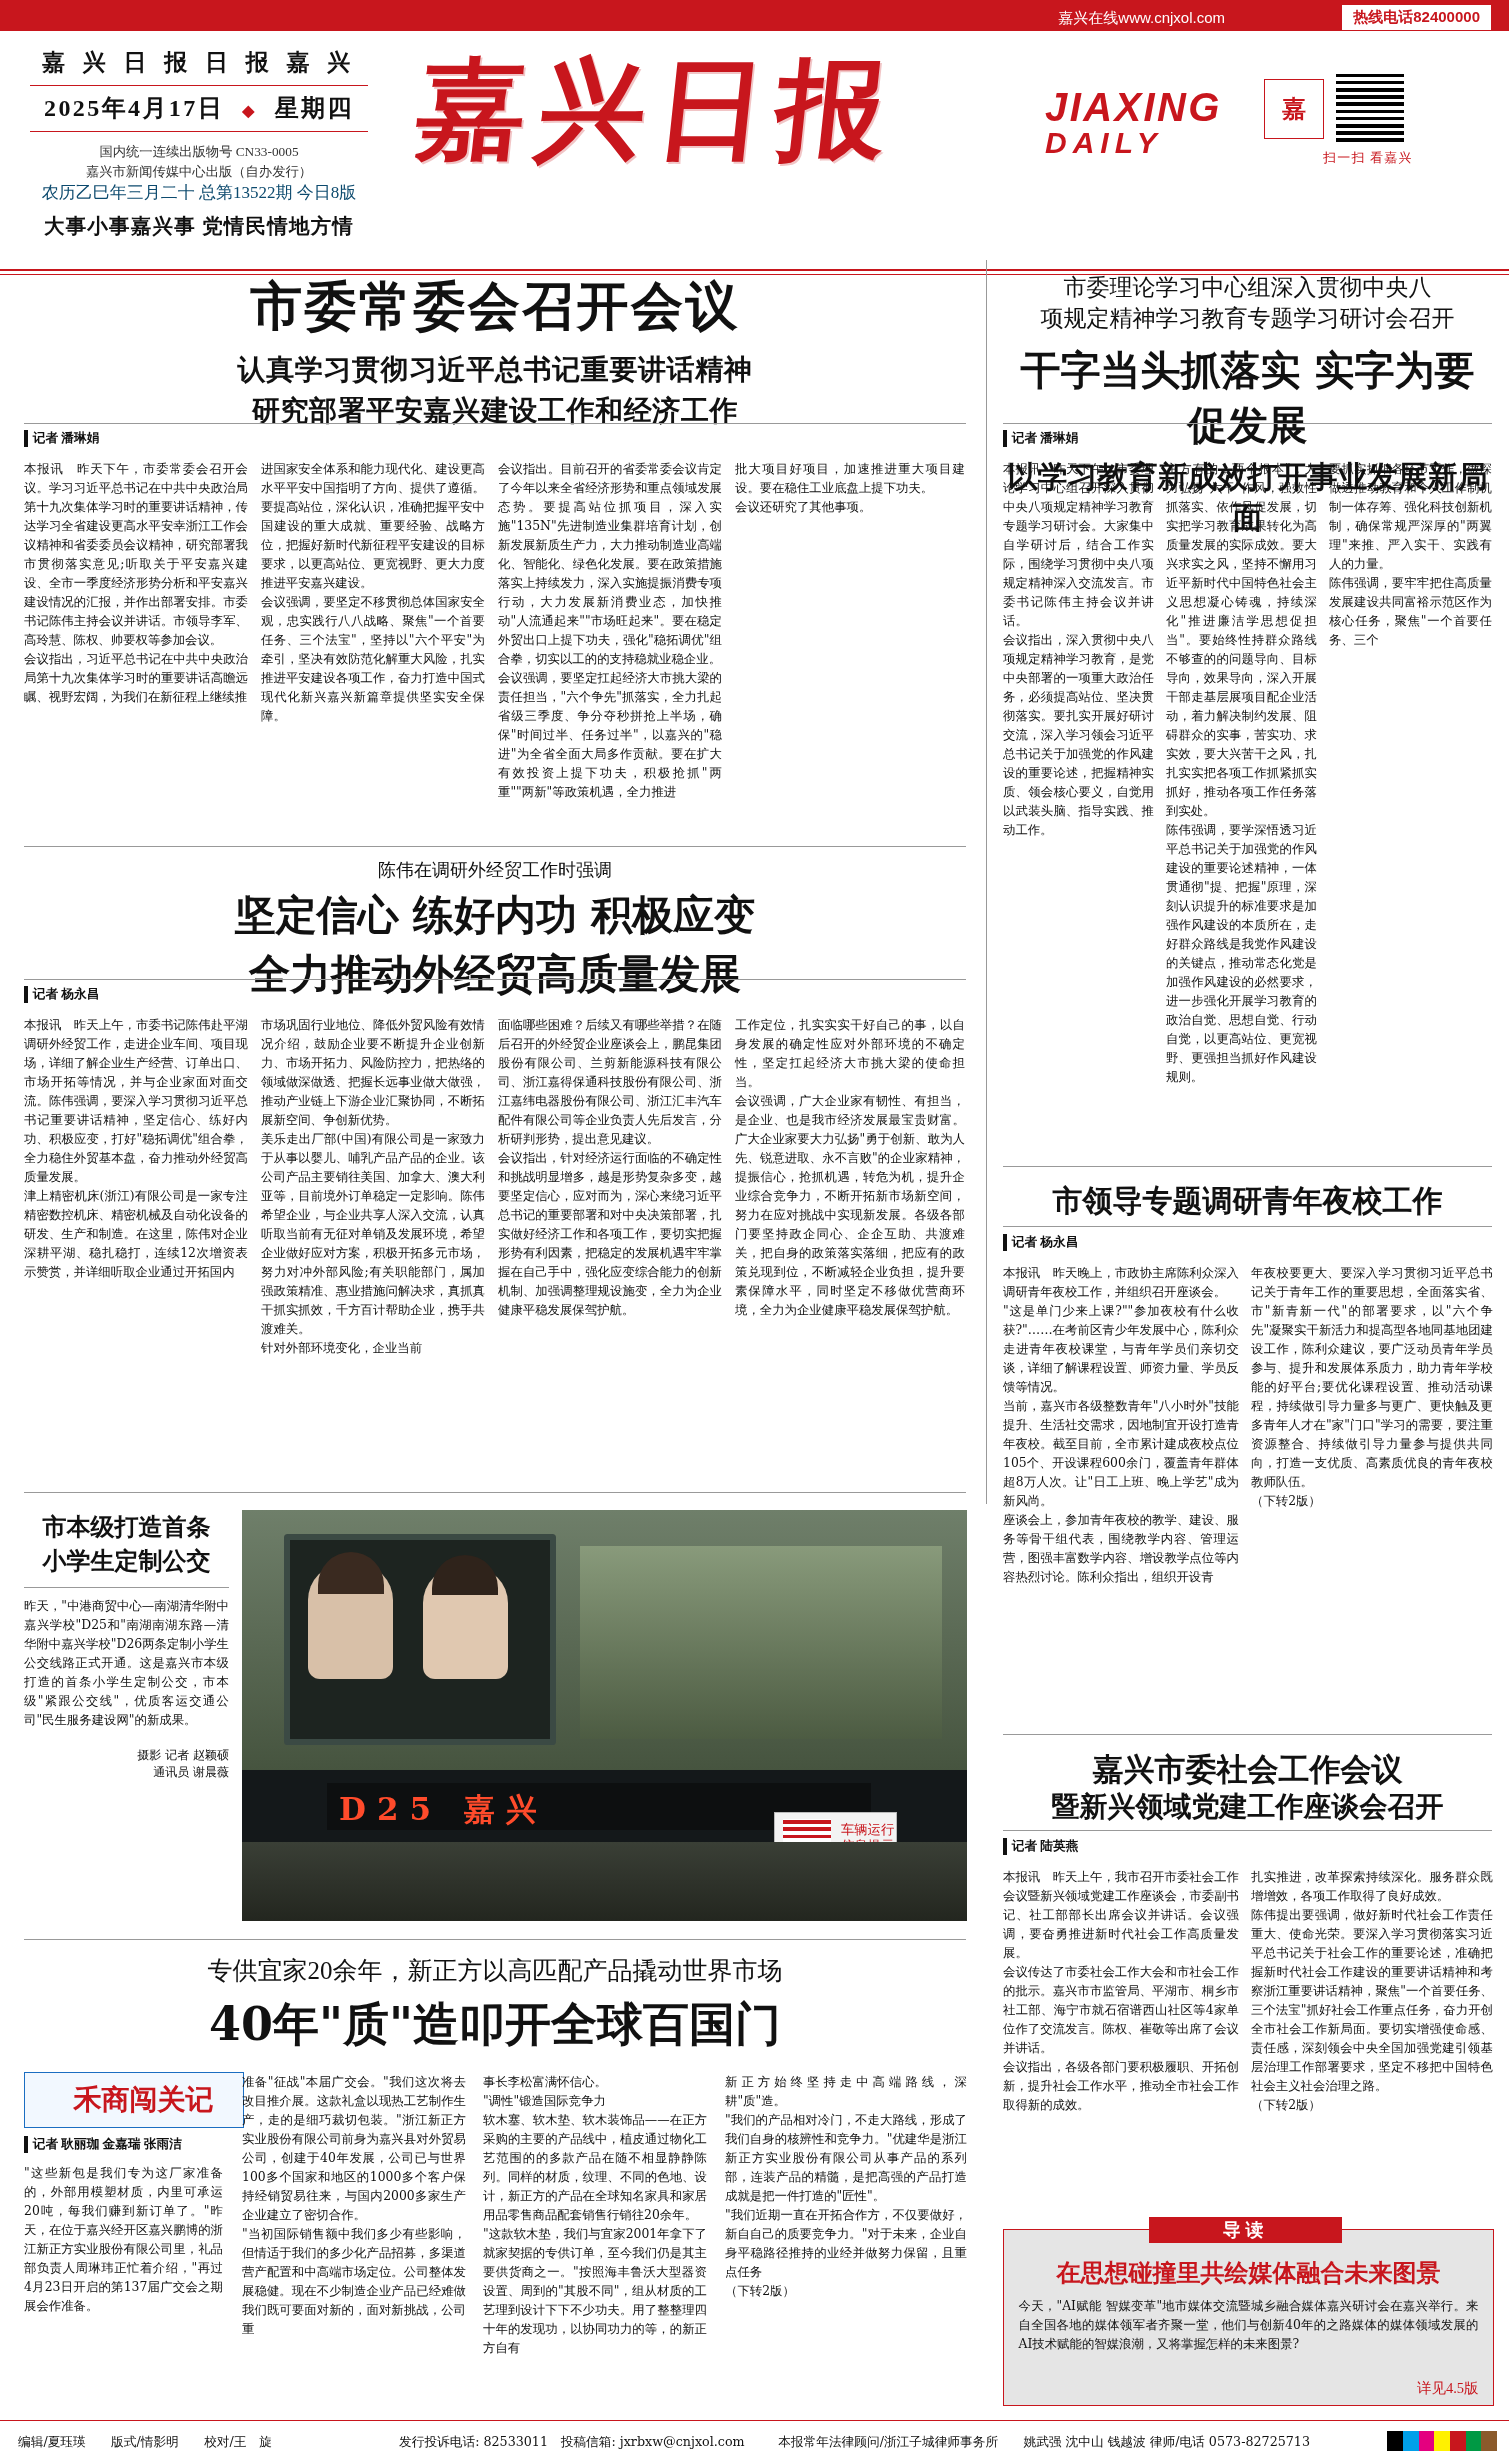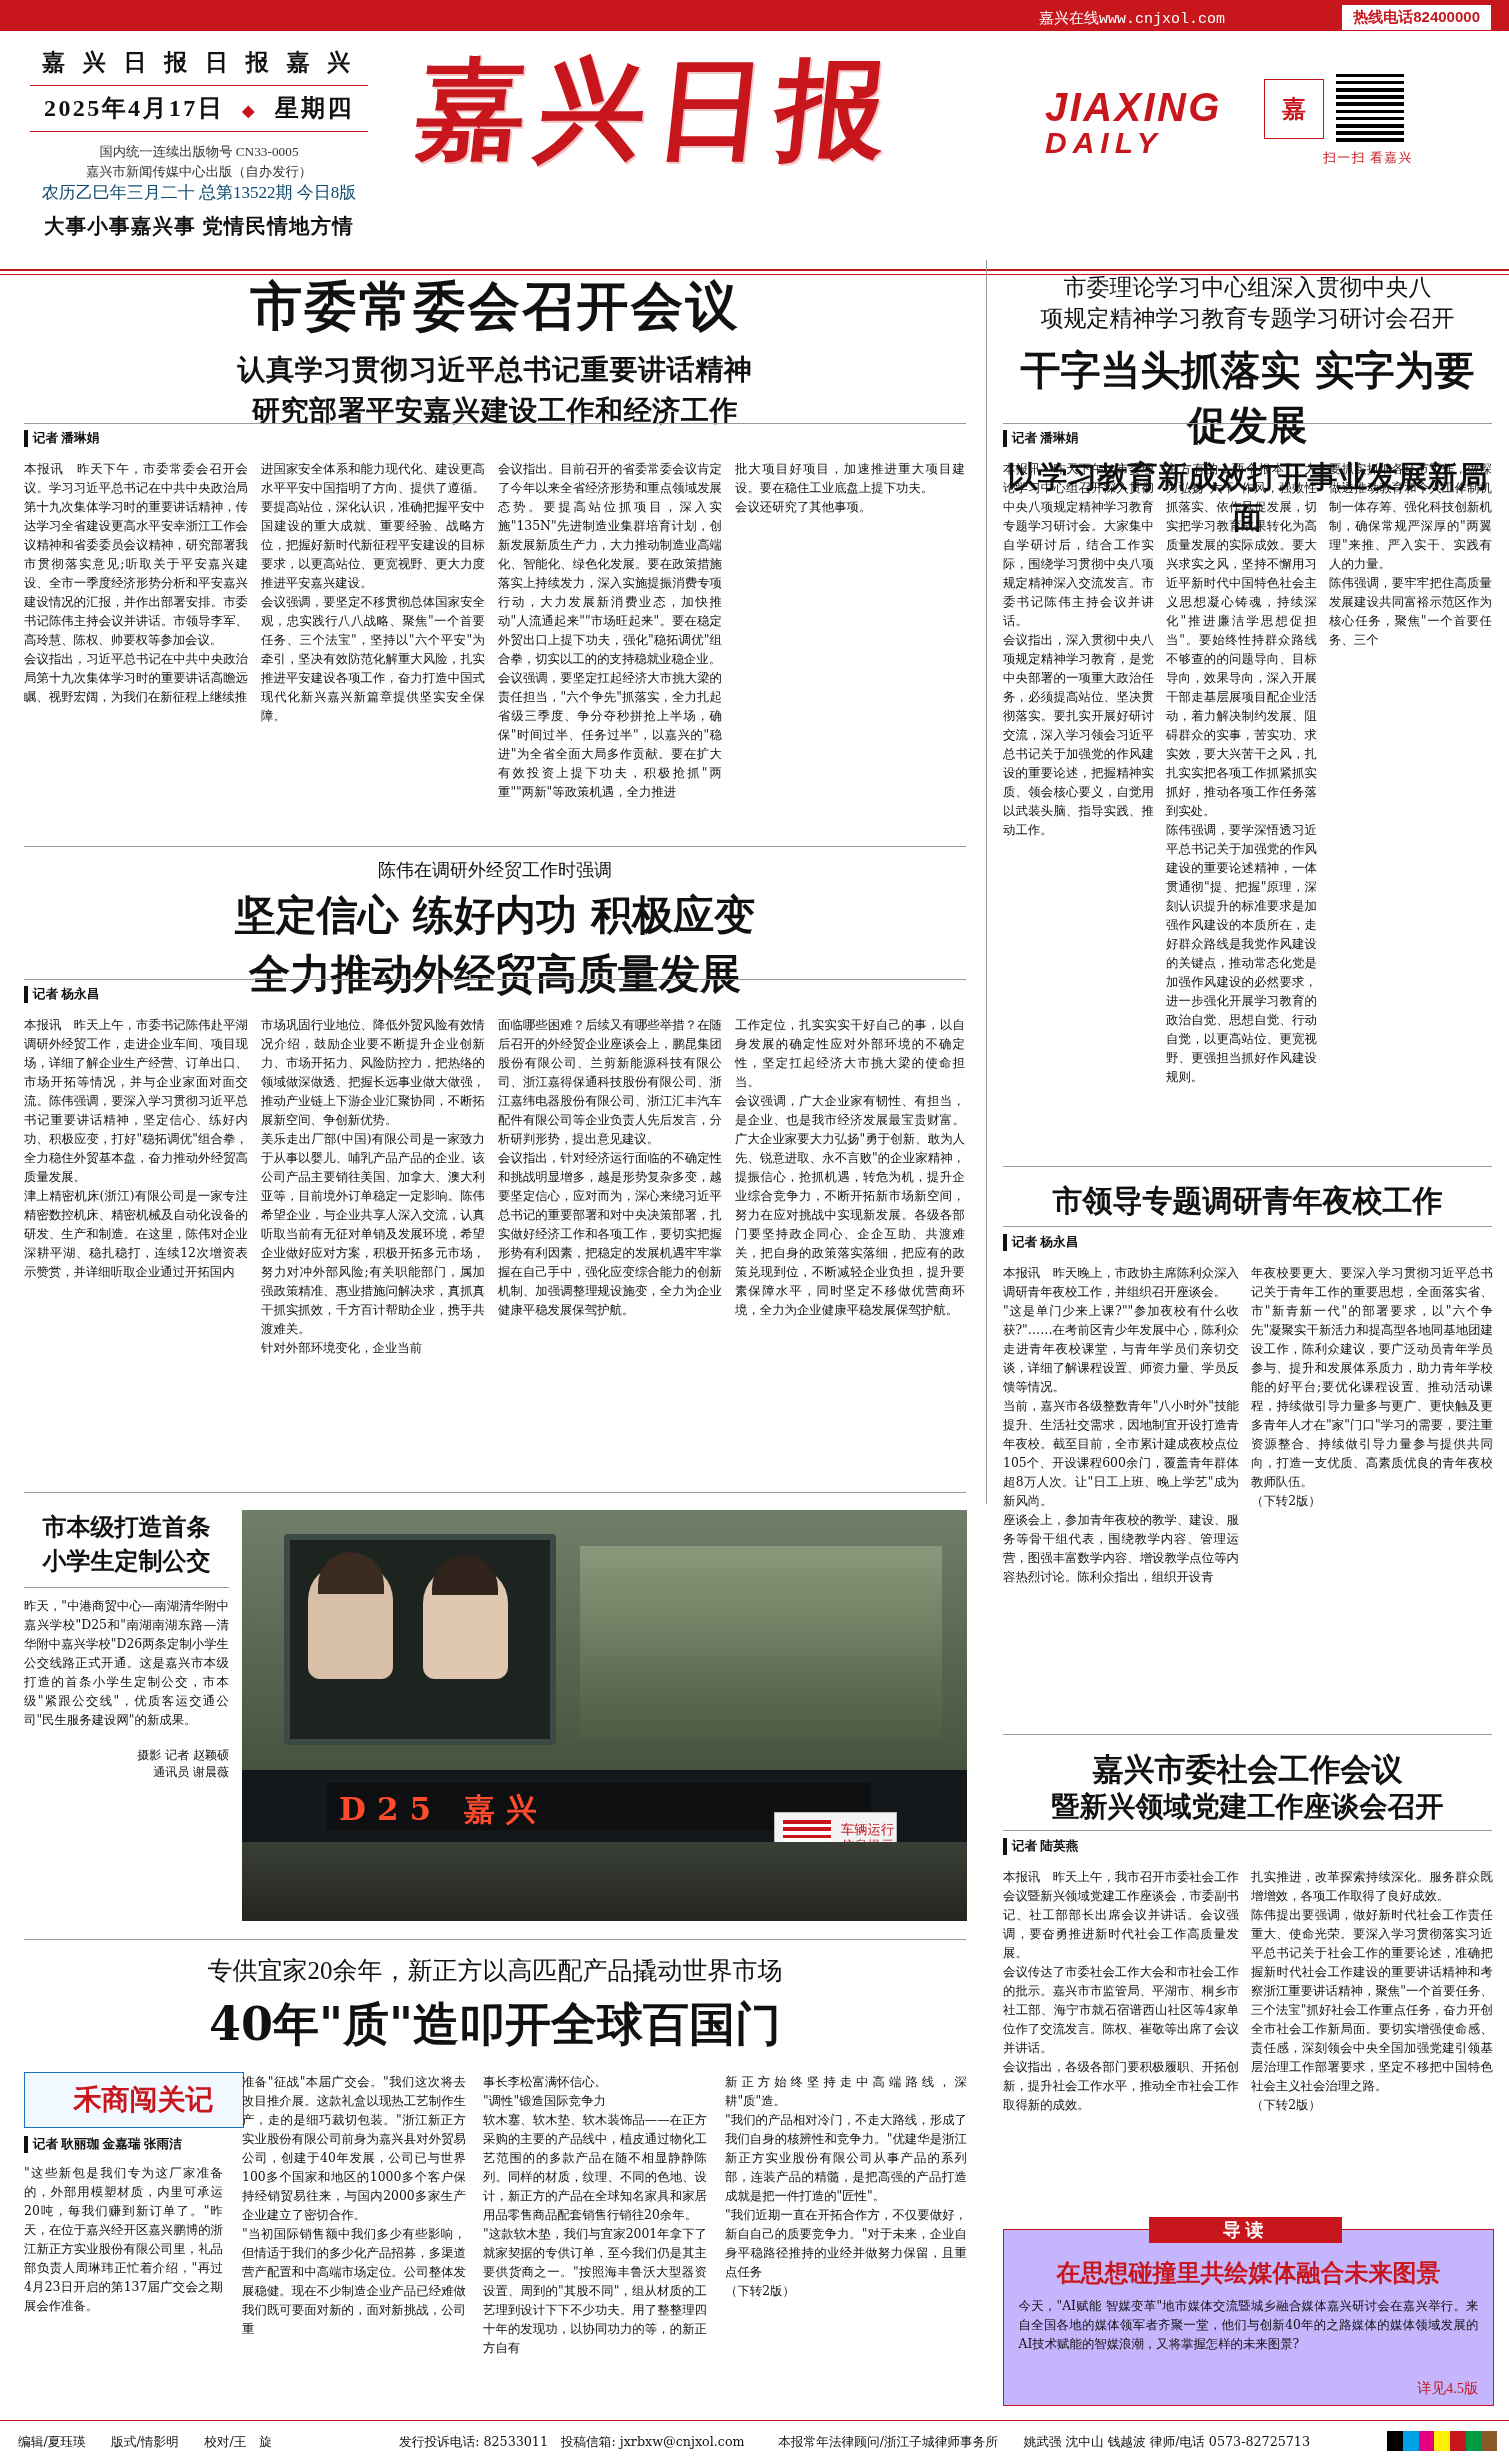--- a/index.html
+++ b/index.html
@@ -1,21 +1,21 @@
 <!DOCTYPE html>
 <html style="font-size:9.7px"><head>
 <meta charset="utf-8">
 <style>
   html,body{margin:0;padding:0;background:#fff;}
   body{width:1509px;font-family:"Liberation Serif",serif;color:#111;}
   .page{position:relative;width:1509px;height:2462px;overflow:hidden;background:#fff;}
 
   
   .topbar{position:absolute;left:0;top:0;width:1509px;height:31px;background:#c8161d;}
-  .topbar .site{position:absolute;right:284px;top:8.5px;color:#fff;font-size:15px;font-family:Liberation Mono, monospace;}
+  .topbar .site{position:absolute;right:284px;top:8.5px;color:#fff;font-size:15px;font-family:Liberation Sans, sans-serif;}
   .topbar .hot{position:absolute;right:18px;top:4.8px;background:#fff;color:#c8161d;font-size:15px;font-weight:bold;padding:3px 11px;font-family:"Liberation Sans",sans-serif;}
 
   
   .masthead{position:absolute;left:0;top:31px;width:1509px;height:230px;}
   .mh-left{position:absolute;left:18px;top:7.2px;width:362px;text-align:center;}
   .mh-left .l1{font-size:23px;letter-spacing:6px;font-weight:bold;color:#111;margin-top:8.5px;}
   .mh-rule{border-top:1.2px solid #c8161d;margin:7.2px 12px 6px 12px;}
   .mh-left .l2{font-size:24px;font-weight:bold;letter-spacing:2.4px;}
   .mh-left .l2 .dia{color:#c8161d;font-size:15.7px;vertical-align:middle;margin:0 9.7px;}
   .mh-left .l3{font-size:13.3px;color:#333;margin-top:9.7px;line-height:20.5px;}
@@ -244,21 +244,21 @@
   <div style="position:absolute;left:1003px;top:1838px;">
     <span class="tag">记者 陆英燕</span>
   </div>
   <div class="body" style="position:absolute;left:1003px;top:1867px;width:236px;height:338px;white-space:pre-line;">本报讯　昨天上午，我市召开市委社会工作会议暨新兴领域党建工作座谈会，市委副书记、社工部部长出席会议并讲话。会议强调，要奋勇推进新时代社会工作高质量发展。
 会议传达了市委社会工作大会和市社会工作的批示。嘉兴市市监管局、平湖市、桐乡市社工部、海宁市就石宿谱西山社区等4家单位作了交流发言。陈权、崔敬等出席了会议并讲话。
 会议指出，各级各部门要积极履职、开拓创新，提升社会工作水平，推动全市社会工作取得新的成效。</div>
   <div class="body" style="position:absolute;left:1251px;top:1867px;width:242px;height:338px;white-space:pre-line;">扎实推进，改革探索持续深化。服务群众既增增效，各项工作取得了良好成效。
 陈伟提出要强调，做好新时代社会工作责任重大、使命光荣。要深入学习贯彻落实习近平总书记关于社会工作的重要论述，准确把握新时代社会工作建设的重要讲话精神和考察浙江重要讲话精神，聚焦"一个首要任务、三个法宝"抓好社会工作重点任务，奋力开创全市社会工作新局面。要切实增强使命感、责任感，深刻领会中央全国加强党建引领基层治理工作部署要求，坚定不移把中国特色社会主义社会治理之路。
 （下转2版）</div>
 
-  <div style="position:absolute;left:1003px;top:2229px;width:489px;height:175px;border:1.2px solid #c8161d;background:#c4b5fd;">
+  <div style="position:absolute;left:1003px;top:2229px;width:489px;height:175px;border:1.2px solid #c8161d;background:#e5e5e5;">
     <div style="position:absolute;left:145px;top:-13.3px;width:193px;height:26.6px;background:#c8161d;color:#fff;font-size:18px;font-weight:bold;letter-spacing:4.8px;display:flex;align-items:center;justify-content:center;">导读</div>
     <div style="position:absolute;left:14.5px;top:26.6px;width:460px;text-align:center;font-size:24px;font-weight:bold;color:#c8161d;font-family:'DejaVu Serif',serif;">在思想碰撞里共绘媒体融合未来图景</div>
     <div class="body" style="position:absolute;left:14.5px;top:66px;width:460px;">今天，"AI赋能 智媒变革"地市媒体交流暨城乡融合媒体嘉兴研讨会在嘉兴举行。来自全国各地的媒体领军者齐聚一堂，他们与创新40年的之路媒体的媒体领域发展的AI技术赋能的智媒浪潮，又将掌握怎样的未来图景?</div>
     <div style="position:absolute;right:14.5px;bottom:7.2px;font-size:14.5px;color:#c8161d;">详见4.5版</div>
   </div>
 
   <div class="footer">
     <span class="fl">编辑/夏珏瑛　　版式/情影明　　校对/王　旋</span>
     <span class="fc">发行投诉电话: 82533011　投稿信箱: jxrbxw@cnjxol.com</span>
     <span class="fr">本报常年法律顾问/浙江子城律师事务所　　姚武强 沈中山 钱越波 律师/电话 0573-82725713</span>

